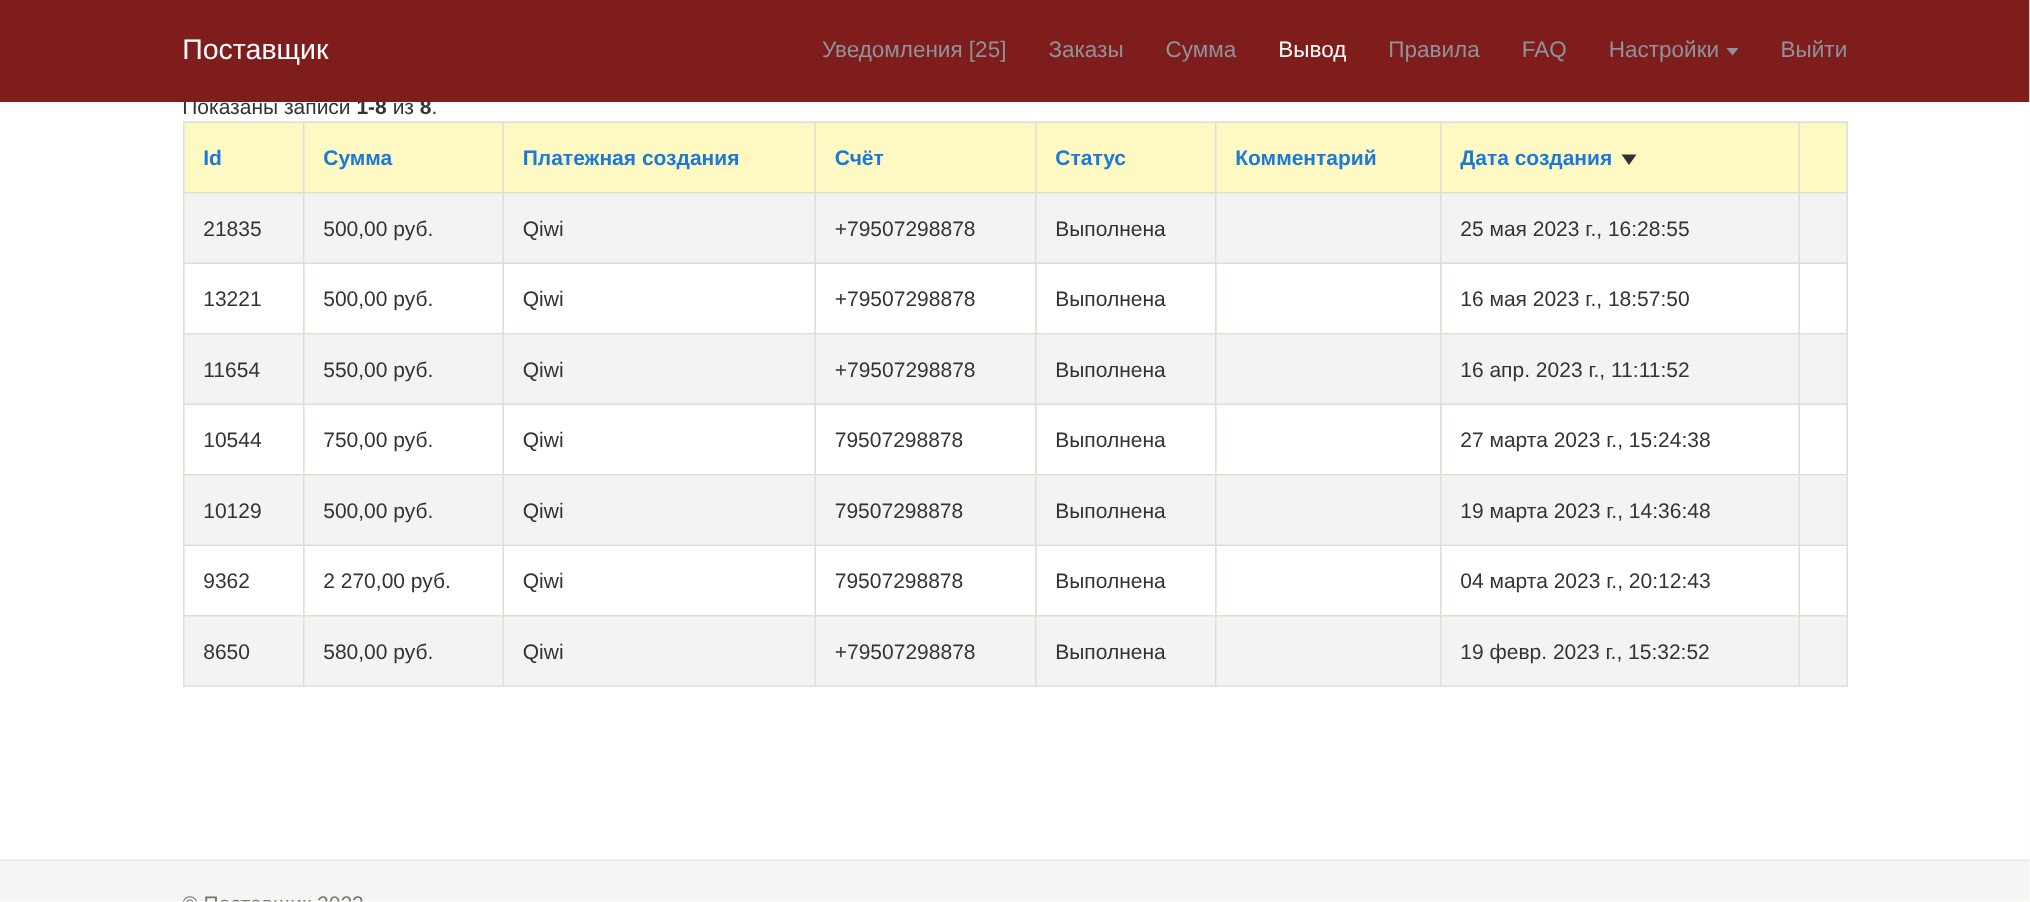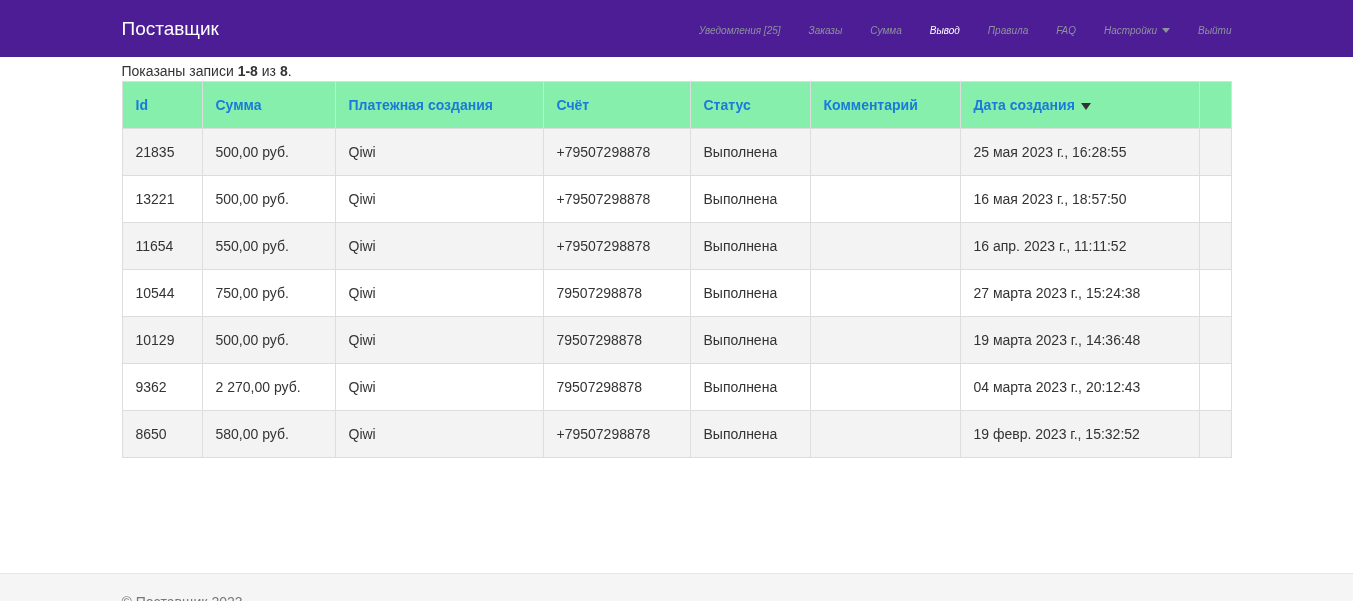--- a/index.html
+++ b/index.html
@@ -9,22 +9,22 @@
     background: #ffffff;
     font-family: "Liberation Sans", "DejaVu Sans", sans-serif;
     color: #333;
     position: relative;
   }
 
   
   .navbar {
     position: absolute;
     top: 0; left: 0; right: 0;
-    height: 57px;
-    background: #4c1d95;
+    height: 68px;
+    background: #7f1d1d;
     z-index: 10;
   }
   .navbar-inner {
     width: 1110px;
     margin: 0 auto;
     height: 100%;
     display: flex;
     align-items: center;
     justify-content: space-between;
   }
@@ -38,25 +38,24 @@
     list-style: none;
     display: flex;
     align-items: center;
   }
   .nav li {
     padding: 0 14px;
   }
   .nav li:last-child { padding-right: 0; }
   .nav a {
     color: #8e939c;
-    font-size: 10px;
+    font-size: 15px;
     text-decoration: none;
     cursor: pointer;
     white-space: nowrap;
-    font-style: italic;
   }
   .nav li.active a { color: #ffffff; }
   .caret-down {
     display: inline-block;
     margin-left: 5px;
     vertical-align: middle;
     width: 0; height: 0;
     border-left: 4px solid transparent;
     border-right: 4px solid transparent;
     border-top: 5px solid #8e939c;
@@ -83,21 +82,21 @@
     line-height: 20px;
     color: #333;
   }
   .summary b { font-weight: bold; }
 
   
   table.grid {
     width: 1109px;
     border-collapse: collapse;
     table-layout: fixed;
-    background: #86efac;
+    background: #fef9c3;
     margin-top: 0;
   }
   table.grid th, table.grid td {
     border: 1px solid #ddd;
     padding: 13px 13px;
     font-size: 14px;
     line-height: 20px;
     text-align: left;
     vertical-align: middle;
     overflow: hidden;

